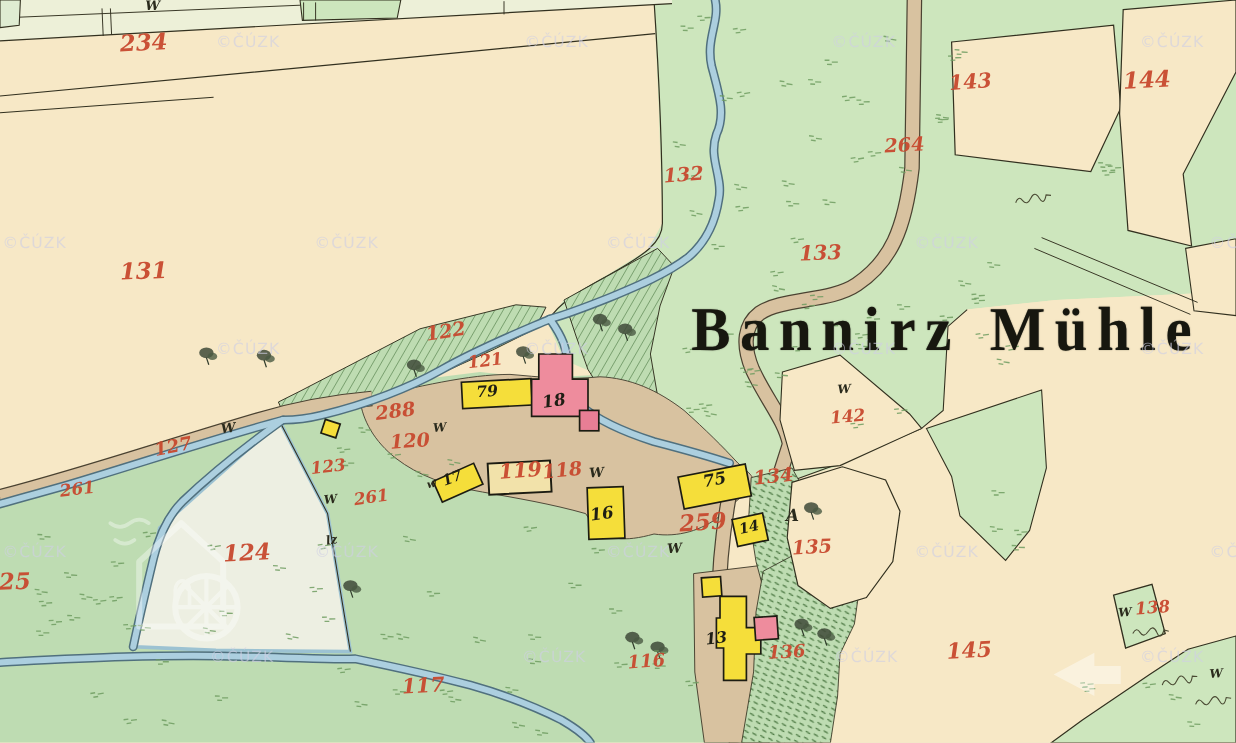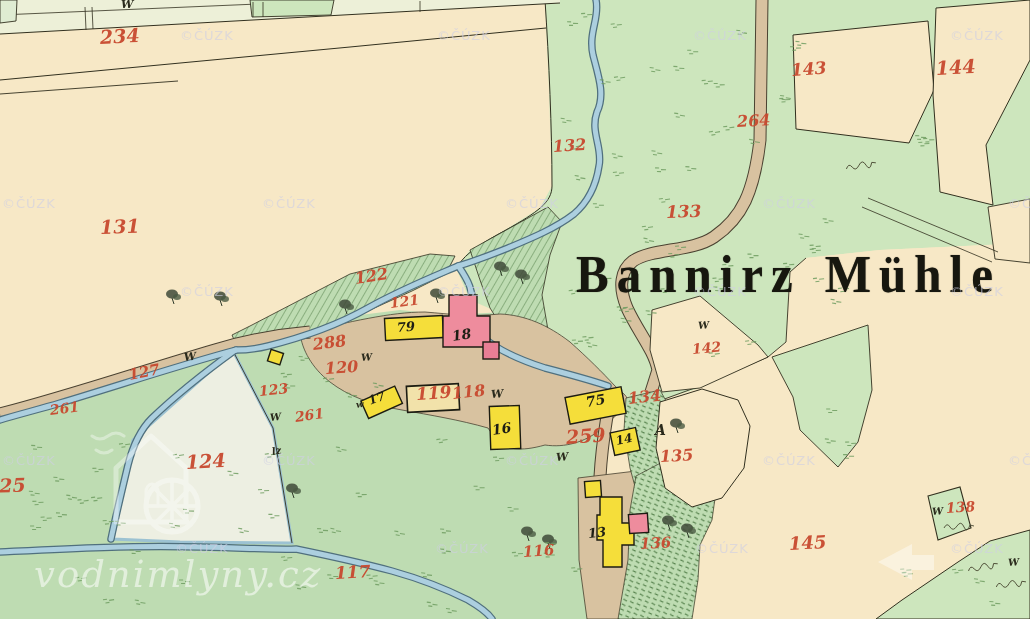--- a/index.html
+++ b/index.html
@@ -419,15 +419,14 @@
       <span class="cr-wm" style="left: 262px; top: 453px;">©ČÚZK</span>
       <span class="cr-wm" style="left: 505px; top: 453px;">©ČÚZK</span>
       <span class="cr-wm" style="left: 762px; top: 453px;">©ČÚZK</span>
       <span class="cr-wm" style="left: 1008px; top: 453px;">©ČÚZK</span>
       <span class="cr-wm" style="left: 175px; top: 541px;">©ČÚZK</span>
       <span class="cr-wm" style="left: 435px; top: 541px;">©ČÚZK</span>
       <span class="cr-wm" style="left: 695px; top: 541px;">©ČÚZK</span>
       <span class="cr-wm" style="left: 950px; top: 541px;">©ČÚZK</span>
     </div>
 
-<div id="site-wm">vodnimlyny.cz</div>
 
 </div>
 
 </body></html>

